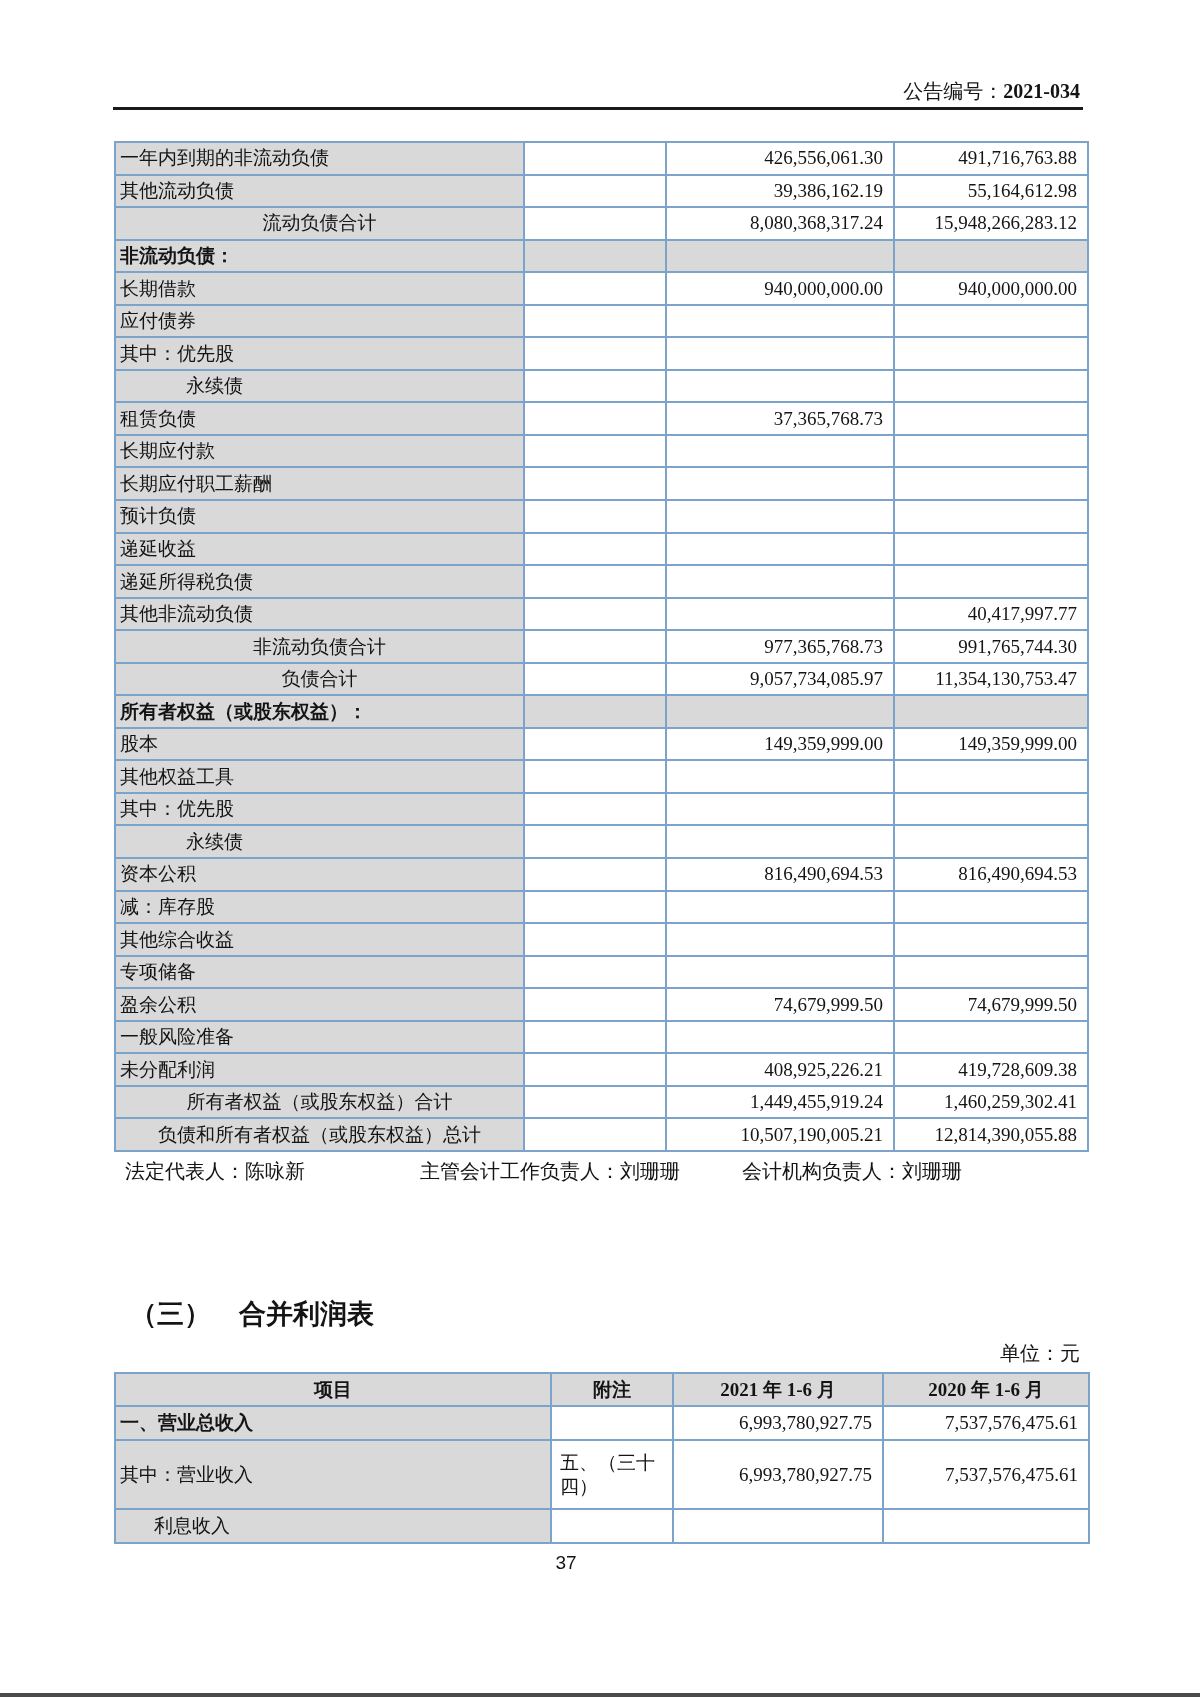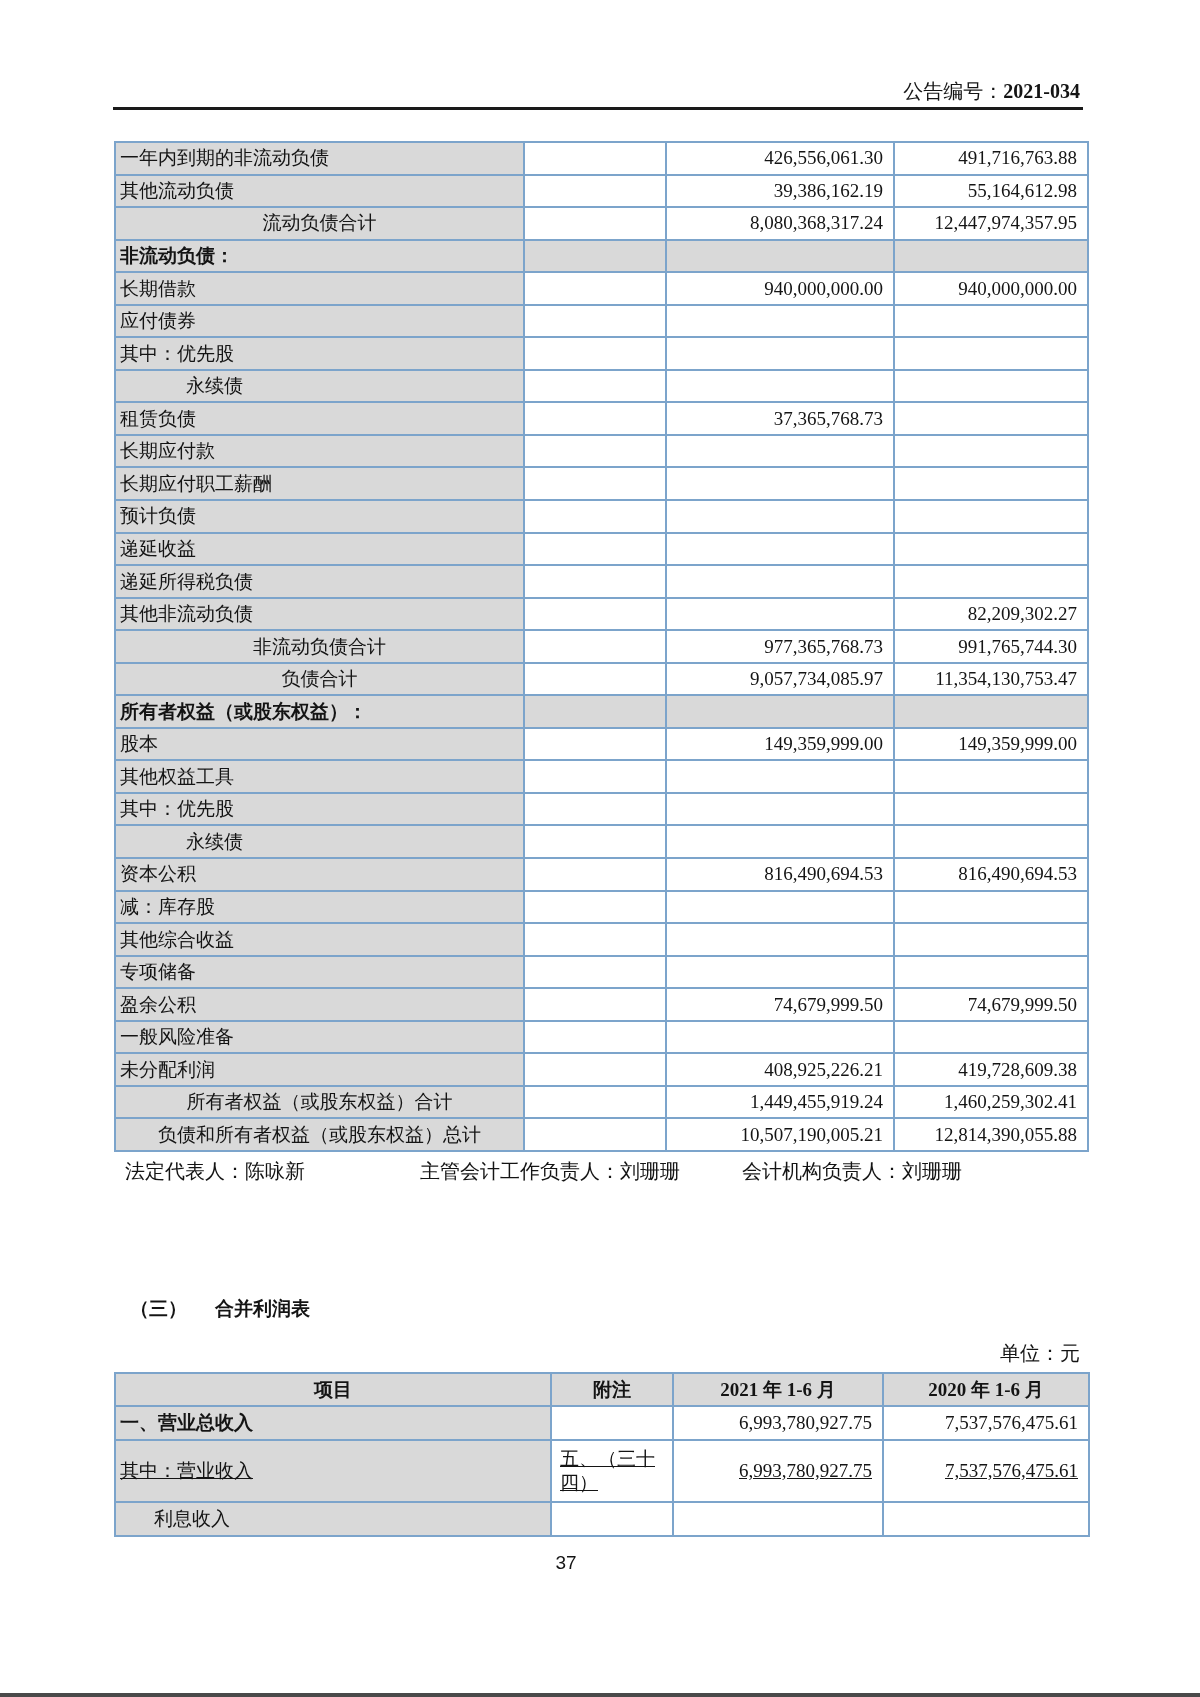--- a/index.html
+++ b/index.html
@@ -27,28 +27,28 @@
   .row-item-indent-sm td.c-label{padding-left:38px;}
   .row-bold-item td.c-label{font-weight:bold;}
   
   #bs-table{left:114px;top:141px;width:973px;}
   #bs-table tr{height:32.55px;}
   
   .signatures{position:absolute;top:1158px;left:114px;width:973px;height:26px;font-size:20px;}
   .signatures .sig{position:absolute;top:0;white-space:nowrap;}
   .sig-1{left:11px;} .sig-2{left:306px;} .sig-3{left:628px;}
   
-  .section-heading{position:absolute;top:1296px;left:130px;font-size:19px;font-weight:bold;text-align:center;}
+  .section-heading{position:absolute;top:1296px;left:130px;font-size:27px;font-weight:bold;text-align:center;}
   .section-heading .sec-no{margin-right:28px;}
   .unit-line{position:absolute;top:1340px;right:120px;font-size:20px;}
   #is-table{left:114px;top:1372px;width:974px;}
   #is-table thead tr{height:33px;}
   #is-table thead th{background:#d9d9d9;font-weight:bold;text-align:center;padding:0 6px;}
   #is-table tbody tr:nth-child(1){height:34px;}
-  #is-table tbody tr:nth-child(2){height:62px;text-decoration:underline;}
+  #is-table tbody tr:nth-child(2){height:69px;}
   #is-table tbody tr:nth-child(3){height:34px;}
   
   .page-number{
     position:absolute;top:1552px;left:0;width:1132px;text-align:center;
     font-family:"Liberation Sans","DejaVu Sans",sans-serif;font-size:19px;
   }
   .scan-edge{position:absolute;left:0;bottom:0;width:1200px;height:4px;background:#4a4a4a;}
 </style>
 </head>
 <body>
@@ -77,21 +77,21 @@
         <tr class="row-item">
           <td class="c-label">其他流动负债</td>
           <td class="c-note"></td>
           <td class="c-num">39,386,162.19</td>
           <td class="c-num">55,164,612.98</td>
         </tr>
         <tr class="row-total">
           <td class="c-label">流动负债合计</td>
           <td class="c-note"></td>
           <td class="c-num">8,080,368,317.24</td>
-          <td class="c-num">12,447,974,357.95</td>
+          <td class="c-num">15,948,266,283.12</td>
         </tr>
         <tr class="row-section">
           <td class="c-label">非流动负债：</td>
           <td class="c-note"></td>
           <td class="c-num"></td>
           <td class="c-num"></td>
         </tr>
         <tr class="row-item">
           <td class="c-label">长期借款</td>
           <td class="c-note"></td>
@@ -149,21 +149,21 @@
         <tr class="row-item">
           <td class="c-label">递延所得税负债</td>
           <td class="c-note"></td>
           <td class="c-num"></td>
           <td class="c-num"></td>
         </tr>
         <tr class="row-item">
           <td class="c-label">其他非流动负债</td>
           <td class="c-note"></td>
           <td class="c-num"></td>
-          <td class="c-num">82,209,302.27</td>
+          <td class="c-num">40,417,997.77</td>
         </tr>
         <tr class="row-total">
           <td class="c-label">非流动负债合计</td>
           <td class="c-note"></td>
           <td class="c-num">977,365,768.73</td>
           <td class="c-num">991,765,744.30</td>
         </tr>
         <tr class="row-total">
           <td class="c-label">负债合计</td>
           <td class="c-note"></td>

